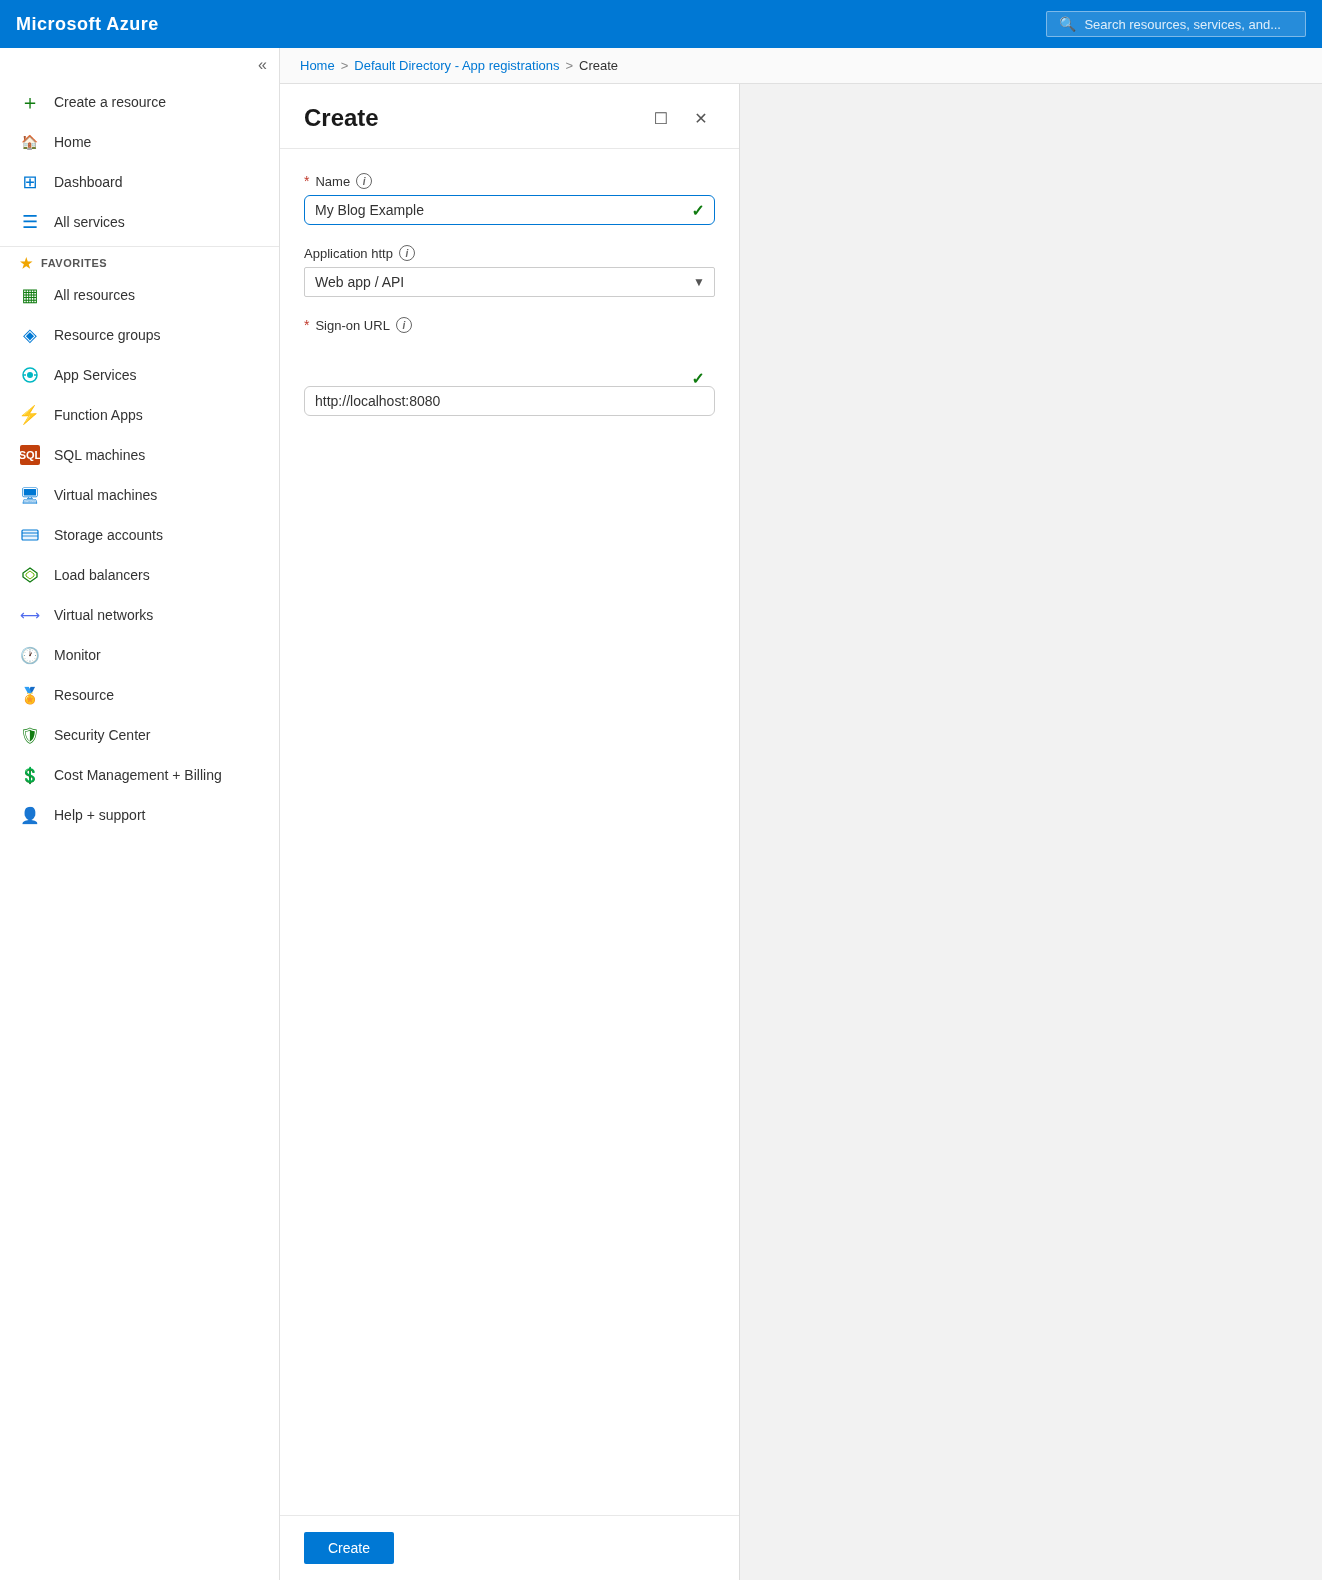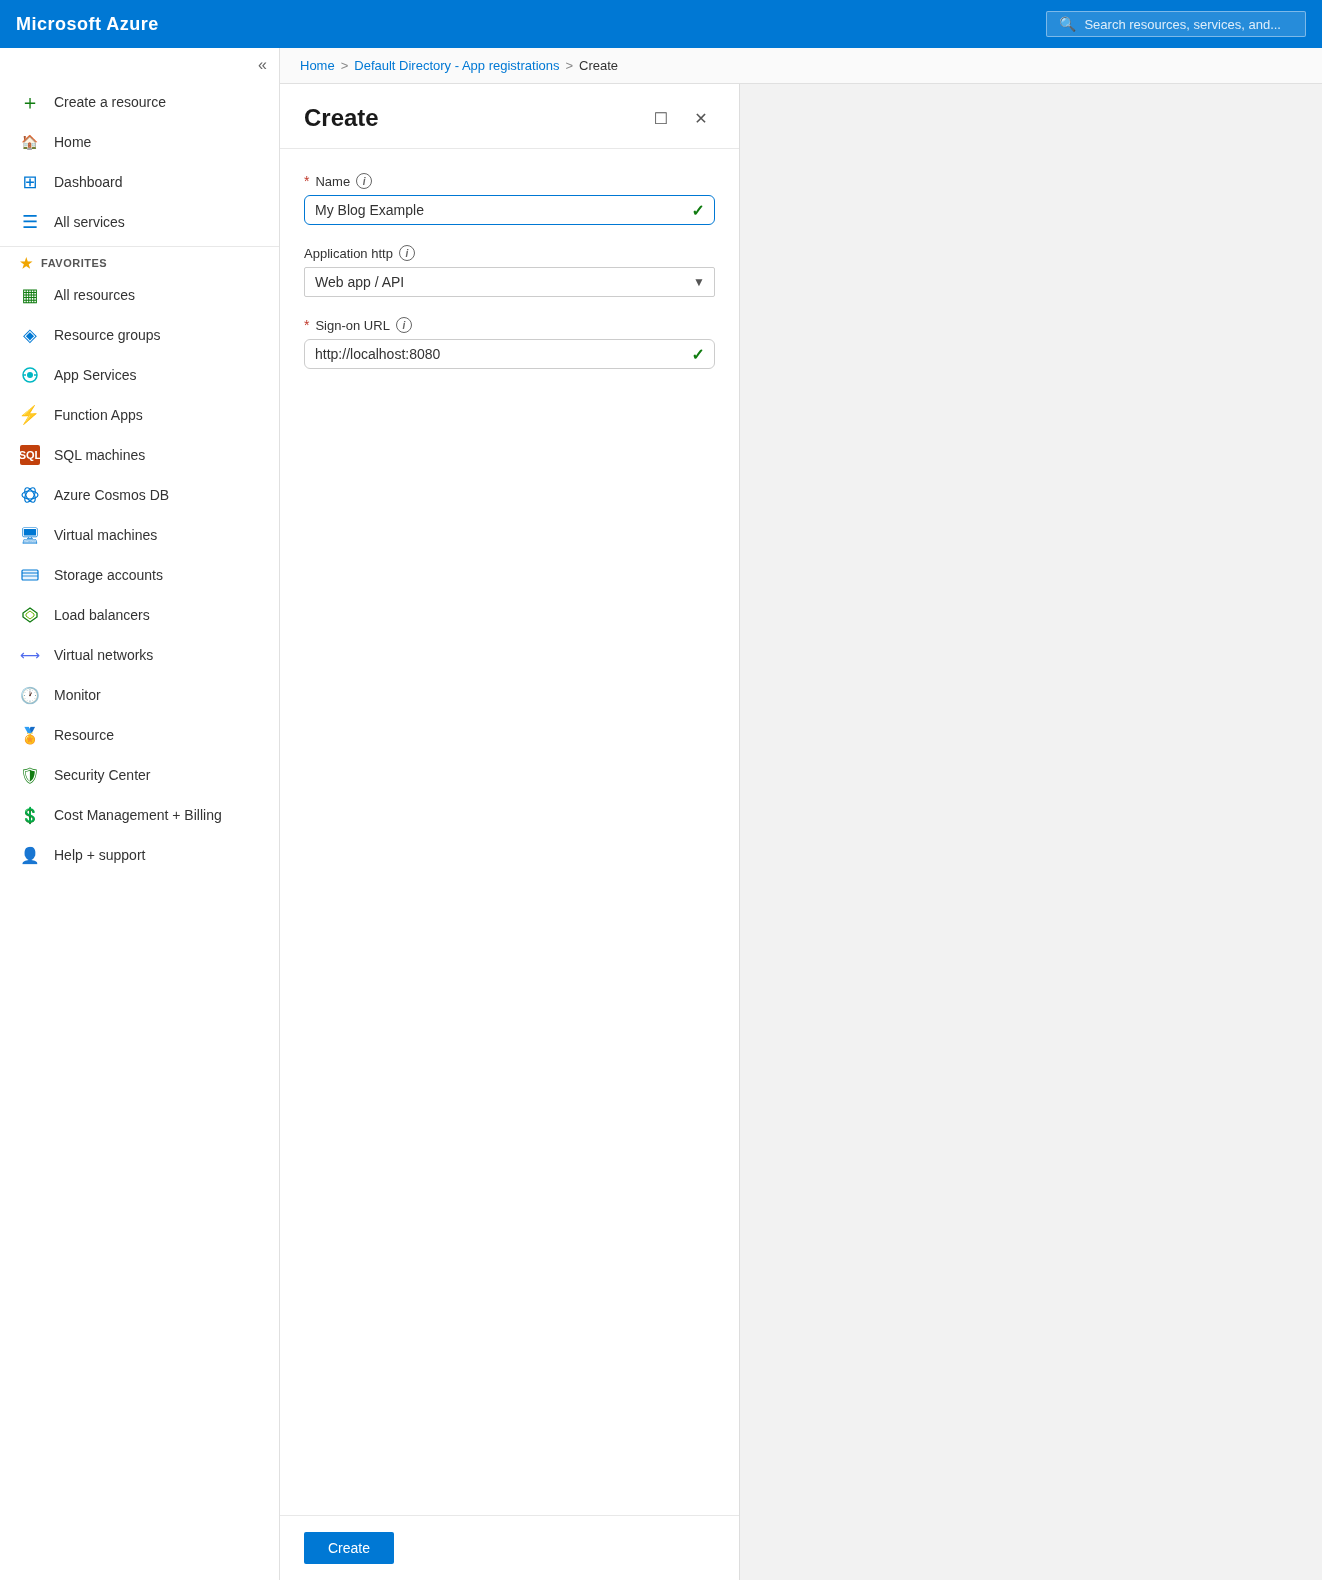--- a/index.html
+++ b/index.html
@@ -331,30 +331,20 @@
     <div class="sidebar-item">
       <span class="sidebar-icon" style="color:#ffb900;font-size:18px;">⚡</span>
       <span class="sidebar-label">Function Apps</span>
     </div>
 
     <div class="sidebar-item">
       <span class="sidebar-icon" style="font-size:11px;background:#c2410c;color:white;border-radius:2px;padding:2px 3px;font-weight:700;line-height:1;">SQL</span>
       <span class="sidebar-label">SQL machines</span>
     </div>
 
-    <div class="sidebar-item">
-      <span class="sidebar-icon">
-        <svg width="18" height="18" viewBox="0 0 18 18">
-            <ellipse cx="9" cy="9" rx="8" ry="4" fill="none" stroke="#0078d4" stroke-width="1.2"></ellipse>
-            <ellipse cx="9" cy="9" rx="8" ry="4" fill="none" stroke="#0078d4" stroke-width="1.2" transform="rotate(60 9 9)"></ellipse>
-            <ellipse cx="9" cy="9" rx="8" ry="4" fill="none" stroke="#0078d4" stroke-width="1.2" transform="rotate(120 9 9)"></ellipse>
-          </svg>
-      </span>
-      <span class="sidebar-label">Azure Cosmos DB</span>
-    </div>
 
     <div class="sidebar-item">
       <span class="sidebar-icon" style="color:#0078d4;font-size:16px;">🖥</span>
       <span class="sidebar-label">Virtual machines</span>
     </div>
 
     <div class="sidebar-item">
       <span class="sidebar-icon">
         <svg width="18" height="18" viewBox="0 0 18 18">
             <rect x="1" y="4" width="16" height="10" fill="#e8f4fd" stroke="#0078d4" stroke-width="1.2" rx="1"></rect>
@@ -459,21 +449,21 @@
             </div>
           </div>
 
           <div class="form-group">
             <div class="form-label">
               <span class="required-star">*</span>
               <span>Sign-on URL</span>
               <span class="info-icon">i</span>
             </div>
             <div class="input-wrapper">
-              <input type="text" class="form-input" value="http://localhost:8080" id="signon-input" style="border-color: rgb(204, 204, 204);">
+              <input type="text" class="form-input" value="http://localhost:8080" id="signon-input" style="border-color: rgb(204, 204, 204); margin-top: 47px;">
               <span class="input-check">✓</span>
             </div>
           </div>
 
         </div>
 
         <div class="panel-footer">
           <button class="btn-create">Create</button>
         </div>
 

